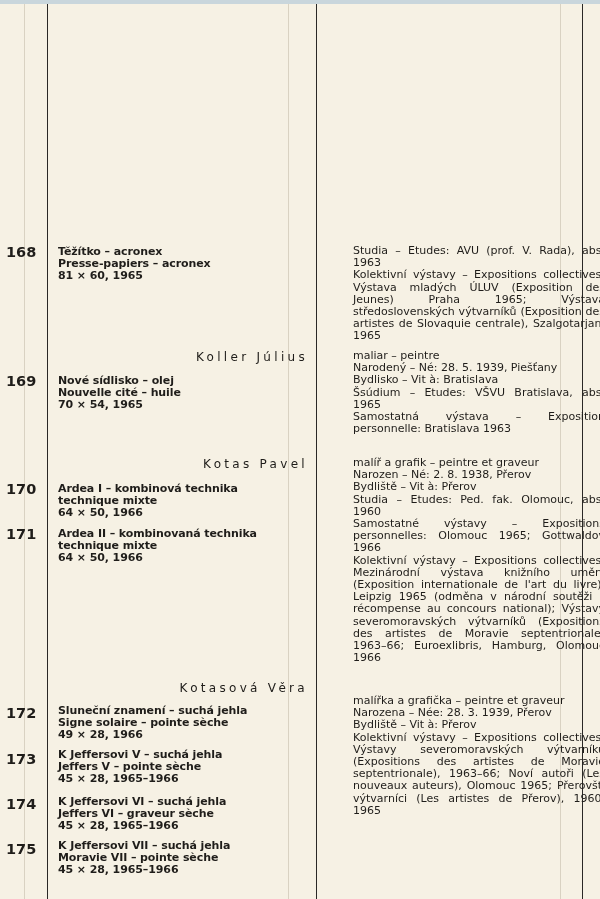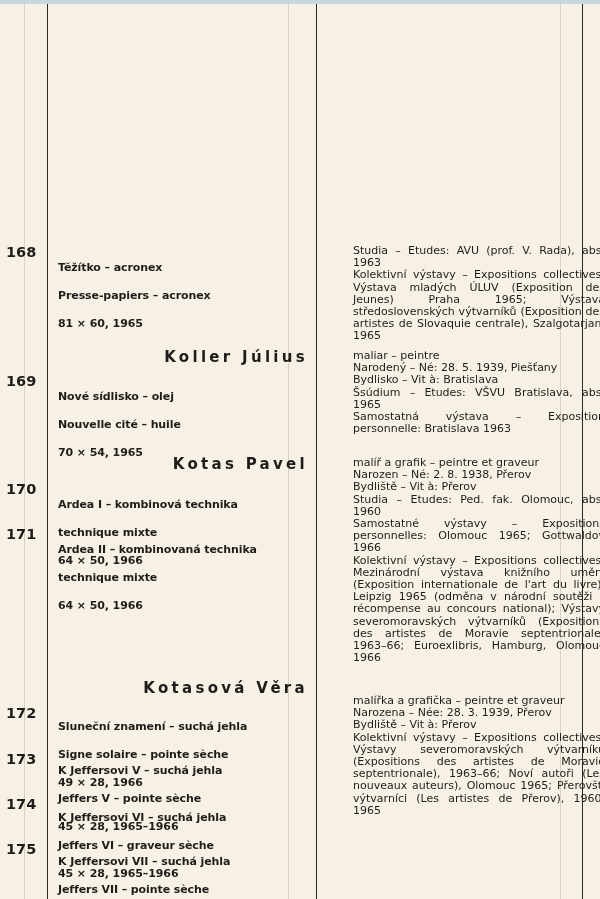--- a/index.html
+++ b/index.html
@@ -13,24 +13,24 @@
     .vline { position:absolute; top:4px; bottom:0; width:1px; background:#2a2826; }
     .vline.faint { background:#d9d2c2; }
     .num {
       position:absolute; left:6px; width:34px;
       font-weight:bold; font-size:14.5px; line-height:16px; text-align:left;
     }
     .work {
       position:absolute; left:58px; width:250px;
       font-weight:bold; font-size:11px; line-height:12px; letter-spacing:-0.1px;
     }
-    .work div { white-space:nowrap;margin-top:16px; }
+    .work div { white-space:nowrap; }
     .artist {
       position:absolute; right:292px; width:250px;
-      text-align:right; font-weight:bold; font-size:15px; letter-spacing:3.3px;
+      text-align:right; font-weight:normal; font-size:12px; letter-spacing:3.3px;
       line-height:16px;
     }
     .bio {
       position:absolute; left:324px; width:252px;
       font-size:11px; line-height:12.2px; text-align:justify;margin-left:29px;
     }
     .bio p { margin:0; }
   </style>
 </head>
 <body>
@@ -113,21 +113,21 @@
   </div>
   <div class="num" style="top:796px">174</div>
   <div class="work" style="top:796px">
     <div>K Jeffersovi VI – suchá jehla</div>
     <div>Jeffers VI – graveur sèche</div>
     <div>45 × 28, 1965–1966</div>
   </div>
   <div class="num" style="top:841px">175</div>
   <div class="work" style="top:840px">
     <div>K Jeffersovi VII – suchá jehla</div>
-    <div>Jeffers VII – pointe sèche</div>
+    <div>Moravie VII – pointe sèche</div>
     <div>45 × 28, 1965–1966</div>
   </div>
   <div class="bio" style="top:695px">
     <p>malířka a grafička – peintre et graveur</p>
     <p>Narozena – Née: 28. 3. 1939, Přerov</p>
     <p>Bydliště – Vit à: Přerov</p>
     <p>Kolektivní výstavy – Expositions collectives: Výstavy severomoravských výtvarníků (Expositions des artistes de Moravie septentrionale), 1963–66; Noví autoři (Les nouveaux auteurs), Olomouc 1965; Přerovští výtvarníci (Les artistes de Přerov), 1960, 1965</p>
   </div>
 </div>
 

